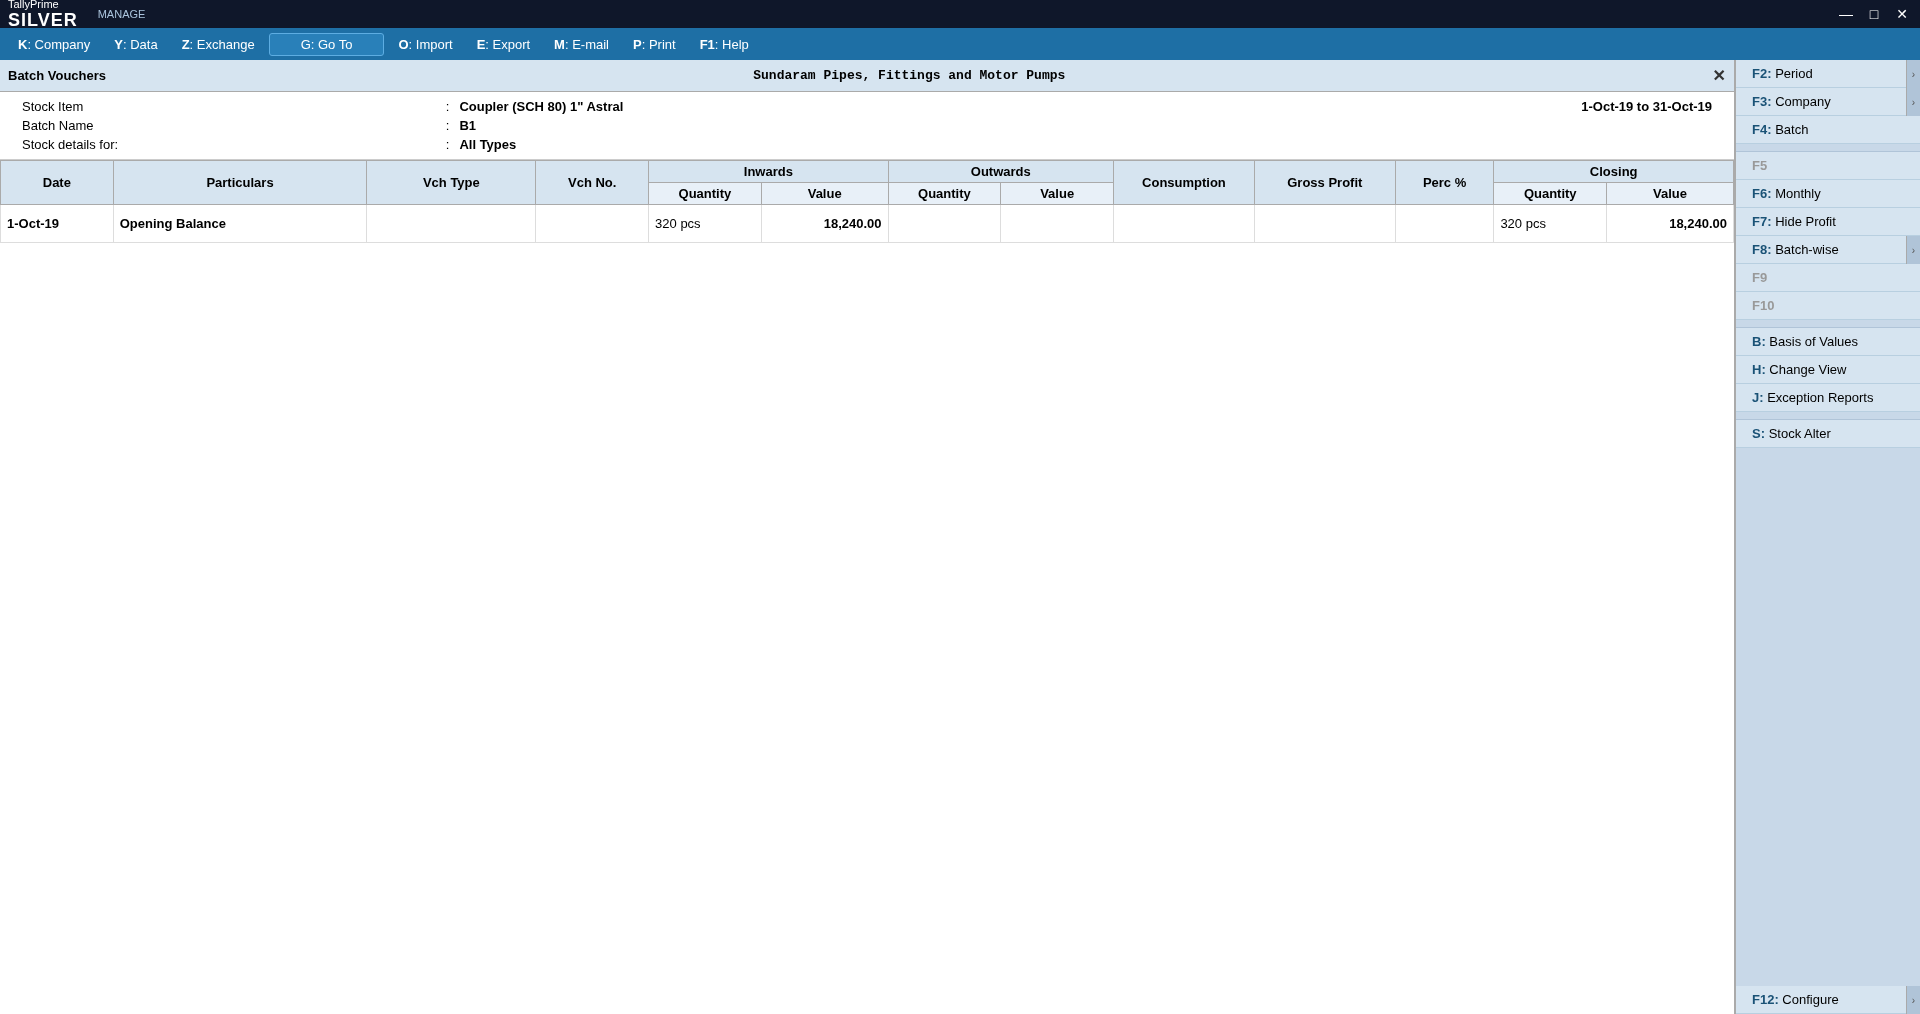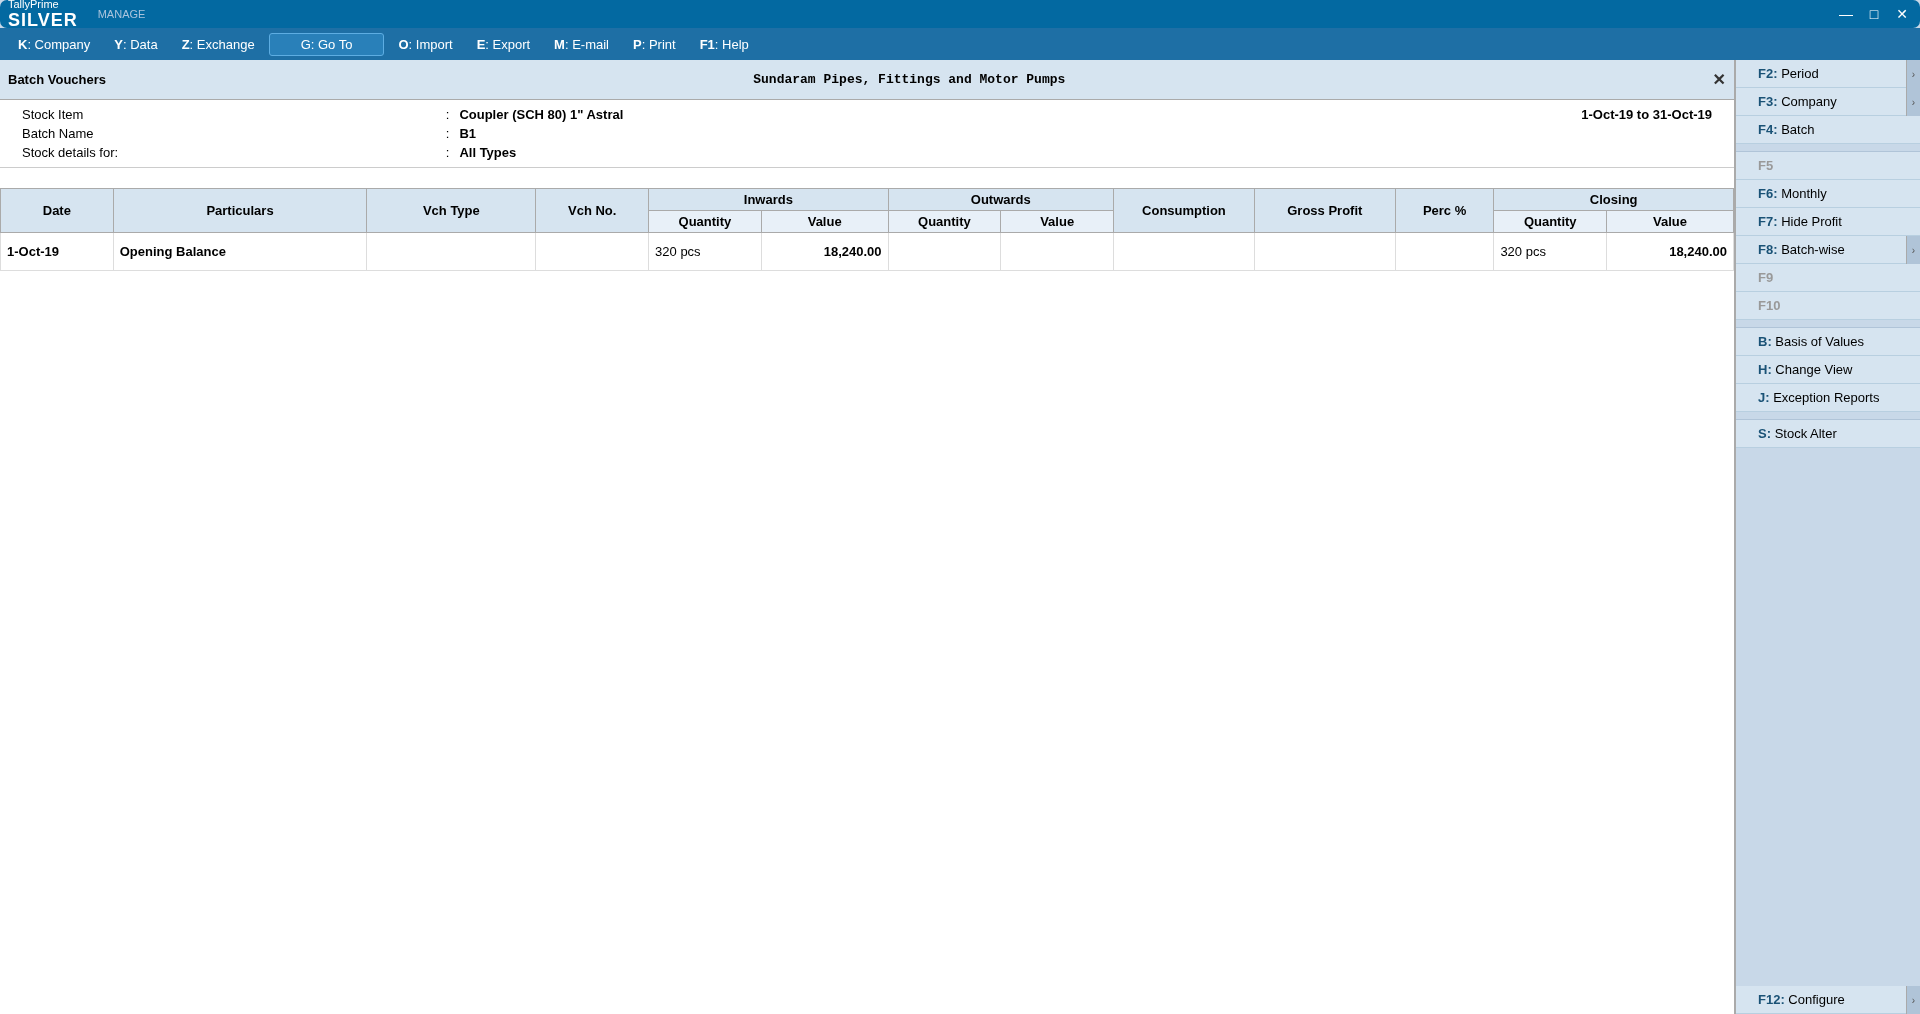--- a/index.html
+++ b/index.html
@@ -8,27 +8,26 @@
       font-size: 13px;
       background: #c8d8e8;
       width: 1920px;
       height: 1014px;
       overflow: hidden;
       color: #000;
     }
 
     
     .title-bar {
-      background: #0369a1;
+      background: #0f172a;
       display: flex;
       align-items: center;
       justify-content: space-between;
       padding: 2px 8px;
       height: 28px;
-      border-radius: 7px;
     }
     .title-bar-left {
       display: flex;
       align-items: center;
       gap: 12px;
     }
     .app-name {
       color: #fff;
       font-size: 11px;
     }
@@ -103,21 +102,21 @@
     }
 
     
     .window-header {
       background: #d6e4f0;
       border-bottom: 1px solid #aaa;
       padding: 2px 8px;
       display: flex;
       justify-content: flex-end;
       align-items: center;
-      height: 40px;
+      height: 32px;
     }
     .window-title {
       font-weight: bold;
       font-size: 13px;
       flex: 1;
       text-align: center;
       font-family: Liberation Mono, monospace;
     }
     .batch-label {
       font-weight: bold;
@@ -154,21 +153,20 @@
       font-weight: bold;
       color: #000;
     }
 
     
     .table-wrapper {
       flex: 1;
       overflow: hidden;
       display: flex;
       flex-direction: column;
-      margin-top: 20px;
     }
 
     .data-table {
       width: 100%;
       border-collapse: collapse;
       font-size: 13px;
     }
     .data-table thead tr th {
       background: #d6e4f0;
       border: 1px solid #aaa;
@@ -208,21 +206,21 @@
 
     
     .right-sidebar {
       width: 185px;
       background: #d6e4f0;
       display: flex;
       flex-direction: column;
       border-left: 1px solid #aaa;
     }
     .sidebar-btn {
-      padding: 6px 22px;
+      padding: 6px 16px;
       font-size: 13px;
       color: #000;
       cursor: pointer;
       border-bottom: 1px solid #b8cfe0;
       background: transparent;
       text-align: left;
       white-space: nowrap;
     }
     .sidebar-btn .key {
       font-weight: bold;

